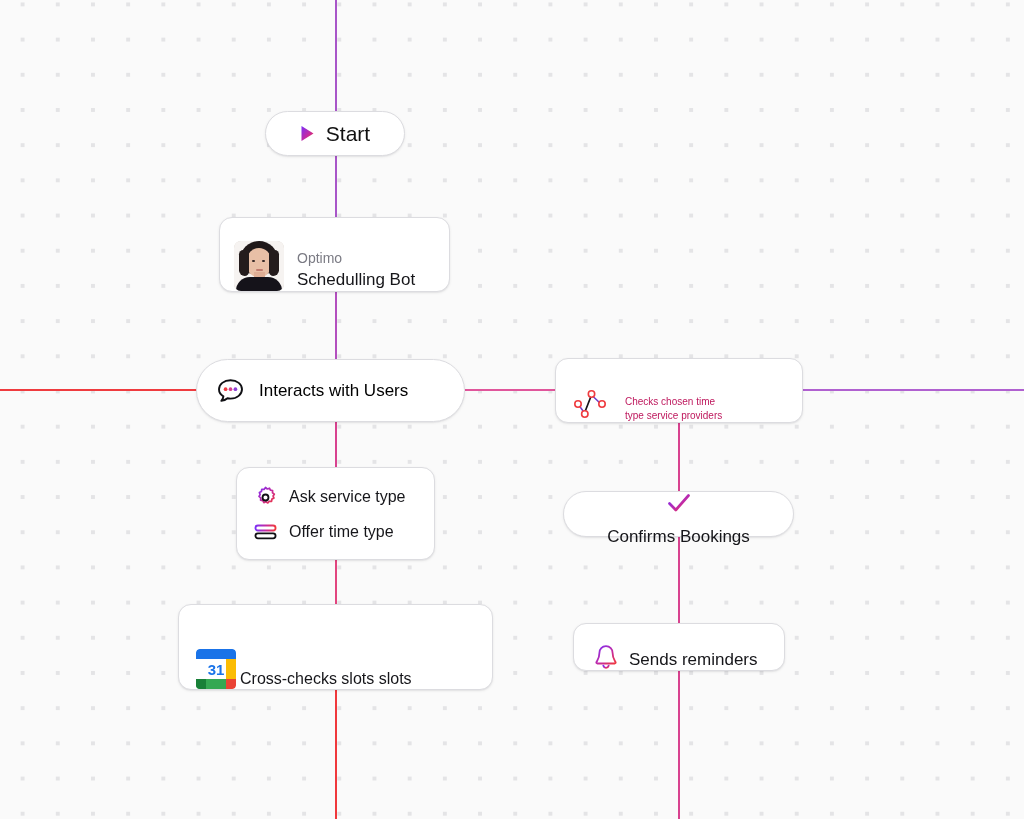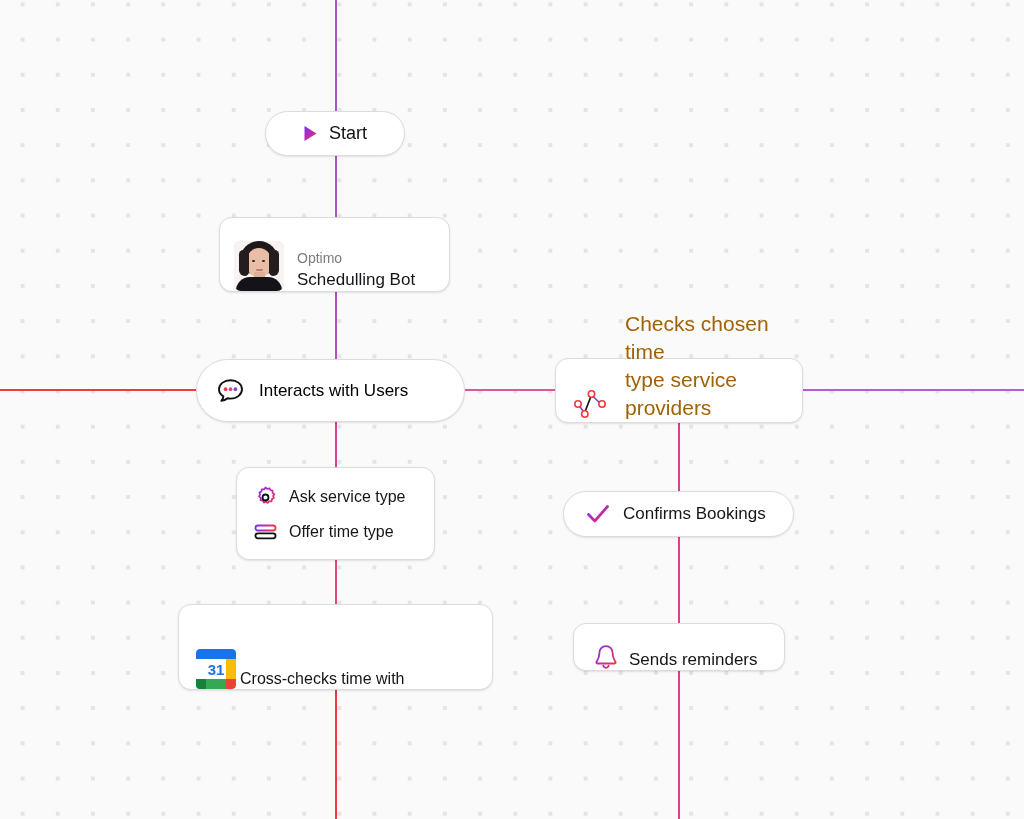--- a/index.html
+++ b/index.html
@@ -45,53 +45,53 @@
     display: flex;
     align-items: center;
   }
   .pill { border-radius: 999px; }
   .rect { border-radius: 13px; align-items: flex-end; }
 
   #node-start {
     left: 265px; top: 111px; width: 140px; height: 45px;
     justify-content: center; gap: 11px;
   }
-  #node-start .label { font-size: 18px; color: #111; }
+  #node-start .label { font-size: 21px; color: #111; }
 
   #node-agent {
     left: 219px; top: 217px; width: 231px; height: 75px;
     padding: 0 14px 0 14px; gap: 13px;
   }
   #node-agent .agent-text { display: flex; flex-direction: column; gap: 1px; }
   #node-agent .agent-sub  { font-size: 14px; color: #7b7b84; line-height: 1.25; }
   #node-agent .agent-name { font-size: 17px; color: #16161a; line-height: 1.3; }
 
   #node-interacts {
     left: 196px; top: 359px; width: 269px; height: 63px;
     padding: 0 20px; gap: 15px;
   }
   #node-interacts .label { font-size: 17px; color: #000000; }
 
   #node-checks {
     left: 555px; top: 358px; width: 248px; height: 65px;
     padding: 0 16px; gap: 13px;
   }
-  #node-checks .twoline { font-size: 21px; color: #a16207; line-height: 1.33; }
+  #node-checks .twoline { font-size: 10px; color: #be185d; line-height: 1.33; }
 
   #node-tasks {
     left: 236px; top: 467px; width: 199px; height: 93px;
     padding: 0 17px; align-items: center;
   }
   #node-tasks .rows { display: flex; flex-direction: column; gap: 13px; width: 100%; }
   #node-tasks .row  { display: flex; align-items: center; gap: 12px; }
   #node-tasks .label { font-size: 16px; color: #16161a; }
 
   #node-confirms {
     left: 563px; top: 491px; width: 231px; height: 46px;
-    padding: 0 22px; gap: 13px;
+    padding: 0 22px; gap: 13px; flex-direction: column;
   }
   #node-confirms .label { font-size: 17px; color: #16161a; }
 
   #node-calendar {
     left: 178px; top: 604px; width: 315px; height: 86px;
     padding: 0 17px; gap: 4px;
   }
   #node-calendar .cal-text { display: flex; flex-direction: column; gap: 6px; }
   #node-calendar .cal-line { font-size: 16px; color: #16161a; line-height: 1.25; }
 
@@ -287,21 +287,21 @@
         <path d="M30 0 H36.5 A3.5 3.5 0 0 1 40 3.5 V10 H30 Z" fill="#1a73e8"></path>
         <rect x="30" y="10" width="10" height="20" fill="#fbbc04"></rect>
         <rect x="0" y="30" width="30" height="10" fill="#34a853"></rect>
         <path d="M0 30 H10 V40 H3.5 A3.5 3.5 0 0 1 0 36.5 Z" fill="#188038"></path>
         <path d="M30 30 H40 V36.5 A3.5 3.5 0 0 1 36.5 40 H30 Z" fill="#ea4335"></path>
         <rect x="10" y="10" width="20" height="20" fill="#ffffff"></rect>
         <text x="20" y="26" font-family="'Liberation Sans',sans-serif" font-size="15" font-weight="bold" fill="#1a73e8" text-anchor="middle">31</text>
       </svg>
     </span>
     <span class="cal-text">
-      <span class="cal-line">Cross-checks time with</span>
+      <span class="cal-line">Cross-checks slots slots</span>
     </span>
   </div>
 
   <div class="node rect" id="node-reminders">
     <span class="icon">
       <svg width="24" height="26" viewBox="0 0 24 26">
         <defs>
           <linearGradient id="gradBell" x1="0" y1="0" x2="1" y2="1">
             <stop offset="0%" stop-color="#7b2ff7"></stop>
             <stop offset="55%" stop-color="#c32aa3"></stop>

